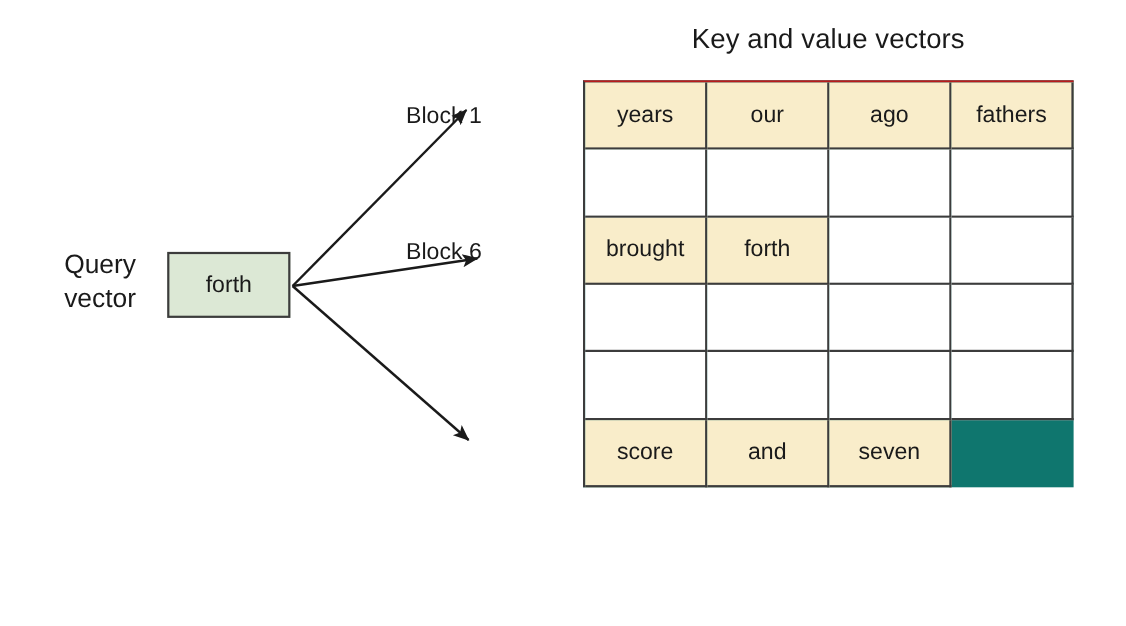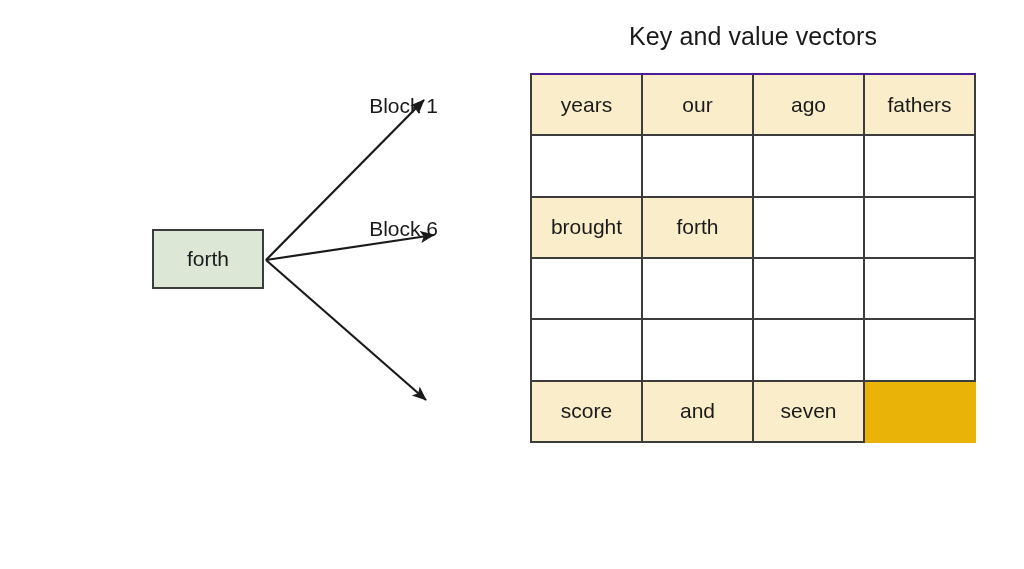--- a/index.html
+++ b/index.html
@@ -96,23 +96,23 @@
   .memory-grid {
     position: absolute;
     left: 530px;
     top: 73px;
     width: 446px;
     height: 370px;
     box-sizing: border-box;
     display: grid;
     grid-template-columns: repeat(4, 1fr);
     grid-template-rows: repeat(6, 1fr);
-    border-top: 2px solid #4c1d95;
+    border-top: 2px solid #b91c1c;
     border-left: 2px solid #3c3c3c;
-    background: #eab308;
+    background: #0f766e;
   }
   .cell {
     box-sizing: border-box;
     border-right: 2px solid #3c3c3c;
     border-bottom: 2px solid #3c3c3c;
     display: flex;
     align-items: center;
     justify-content: center;
     font-size: 21px;
     color: #1a1a1a;
@@ -137,20 +137,24 @@
     text-justify: inter-word;
   }
 </style>
 </head>
 <body>
 
 <div id="figure-root">
 
   <div class="grid-title">Key and value vectors</div>
 
+  <div class="query-label">
+    <span>Query</span>
+    <span>vector</span>
+  </div>
 
   <div class="query-box">
     <span>forth</span>
   </div>
 
   <svg class="arrows-layer" viewBox="0 0 1024 569" width="1024" height="569" xmlns="http://www.w3.org/2000/svg">
     <defs>
       <marker id="arrowhead" markerWidth="7" markerHeight="7" refX="6.2" refY="3.1" orient="auto" markerUnits="strokeWidth">
         <path d="M 0 0.35 L 6.6 3.1 L 0 5.85 L 1.5 3.1 Z" fill="#1a1a1a"></path>
       </marker>

